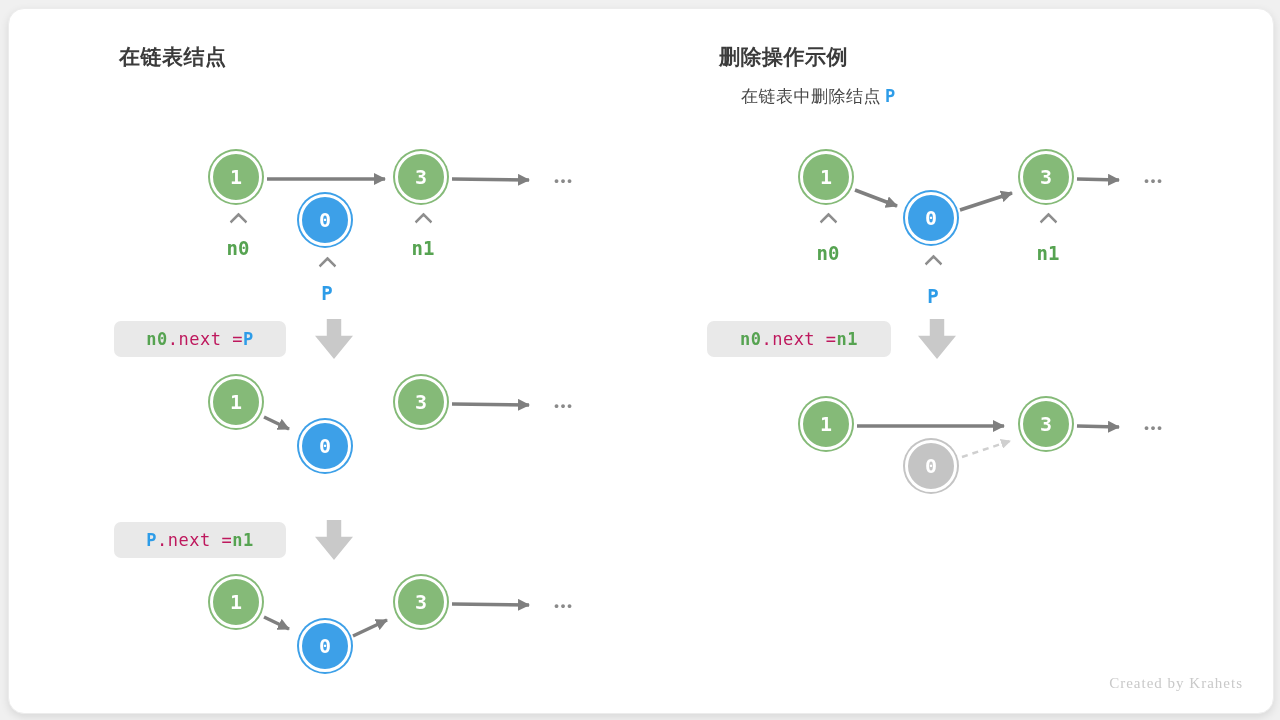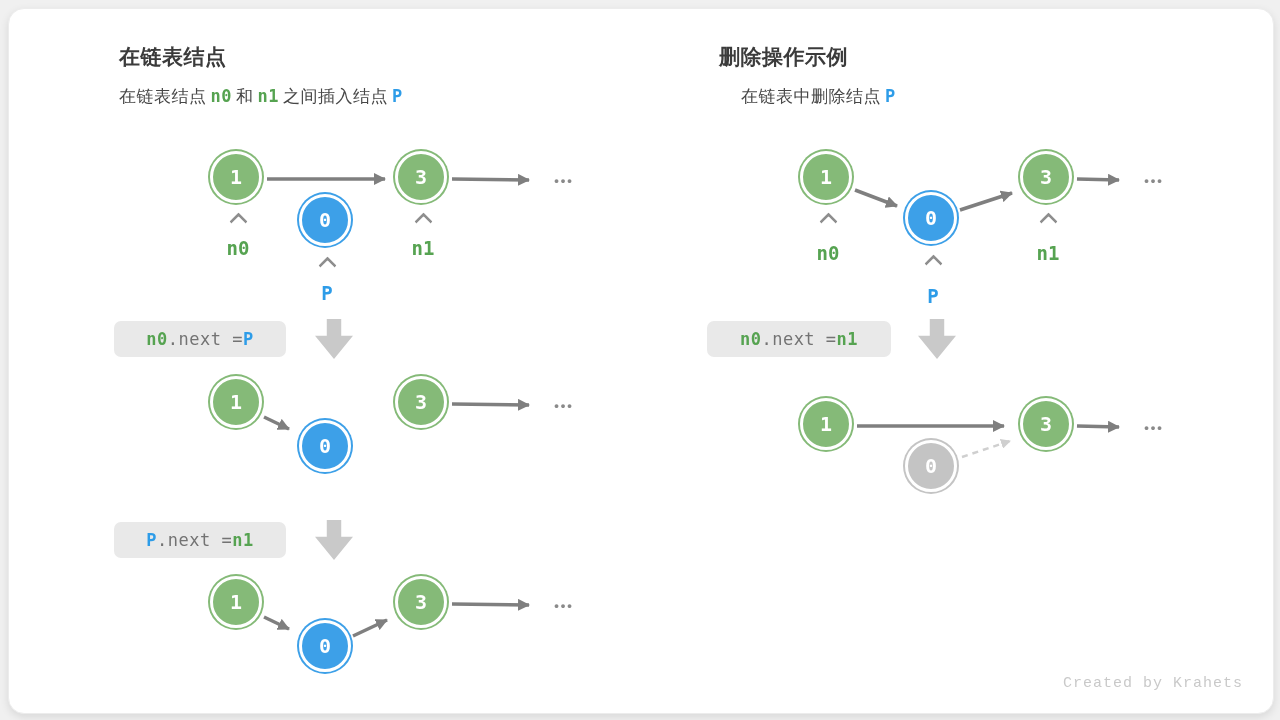--- a/index.html
+++ b/index.html
@@ -5,40 +5,40 @@
   html,body{margin:0;padding:0;width:1280px;height:720px;background:#f0f0f0;overflow:hidden;
     font-family:"Liberation Sans",sans-serif;}
   .card{position:absolute;left:8px;top:8px;width:1264px;height:704px;background:#ffffff;
     border-radius:16px;border:1px solid #ececec;box-shadow:0 3px 8px rgba(0,0,0,.10);}
   .abs{position:absolute;}
   .sec-title{font-size:21px;font-weight:bold;color:#3b3b3b;letter-spacing:.5px;}
   .sec-sub{font-size:17px;color:#474747;letter-spacing:.5px;}
   .mono{font-family:"DejaVu Sans Mono",monospace;font-weight:bold;margin:0 4px;}
   .t-green{color:#56a351;}
   .t-blue{color:#2d9ce8;}
-  .t-dark{color:#737373;}
+  .t-dark{color:#be185d;}
   .node{position:absolute;width:46px;height:46px;border-radius:50%;border:3px solid #fff;
     display:flex;align-items:center;justify-content:center;
     font-family:"DejaVu Sans Mono",monospace;font-weight:bold;font-size:20px;color:#fff;}
   .node.green{background:#85ba78;box-shadow:0 0 0 2px #85ba78;}
   .node.blue{background:#3da0e8;box-shadow:0 0 0 2px #3da0e8;}
   .node.gray{background:#c4c4c4;box-shadow:0 0 0 2px #c4c4c4;}
   .caret{position:absolute;width:10px;height:10px;border-left:3px solid #8e8e8e;
     border-top:3px solid #8e8e8e;transform:rotate(45deg);border-radius:1px;}
   .nlabel{position:absolute;width:56px;text-align:center;
     font-family:"DejaVu Sans Mono",monospace;font-weight:bold;font-size:19px;}
   .codebox{position:absolute;height:36px;background:#e9e9e9;border-radius:7px;
     display:flex;align-items:center;justify-content:center;
     font-family:"DejaVu Sans Mono",monospace;font-size:17px;color:#3f3f3f;letter-spacing:.5px;}
   .codebox .mono{margin:0;}
   .dots{position:absolute;width:40px;text-align:center;color:#8a8a8a;
     font-size:13px;letter-spacing:2px;font-weight:bold;}
   .blockarrow{position:absolute;width:38px;height:40px;background:#c9c9c9;
     clip-path:polygon(31% 0,69% 0,69% 42%,100% 42%,50% 100%,0 42%,31% 42%);}
-  .watermark{position:absolute;right:30px;top:666px;font-family:Liberation Mono, monospace;
+  .watermark{position:absolute;right:30px;top:666px;font-family:Liberation Serif, serif;
     font-size:15px;color:#c9c9c9;letter-spacing:1px;}
   svg.layer{position:absolute;left:0;top:0;pointer-events:none;}
 </style>
 </head>
 <body>
 
 <div class="card">
 
   <svg class="layer" width="1264" height="704">
     <defs>
@@ -63,23 +63,20 @@
     <line x1="846" y1="181" x2="888" y2="197" stroke="#7f7f7f" stroke-width="3.5" marker-end="url(#ah)"></line>
     <line x1="951" y1="201" x2="1003" y2="184" stroke="#7f7f7f" stroke-width="3.5" marker-end="url(#ah)"></line>
     <line x1="1068" y1="170" x2="1110" y2="171" stroke="#7f7f7f" stroke-width="3.5" marker-end="url(#ah)"></line>
 
     <line x1="848" y1="417" x2="995" y2="417" stroke="#7f7f7f" stroke-width="3.5" marker-end="url(#ah)"></line>
     <line x1="1068" y1="417" x2="1110" y2="418" stroke="#7f7f7f" stroke-width="3.5" marker-end="url(#ah)"></line>
     <line x1="953" y1="448" x2="1001" y2="432" stroke="#cfcfcf" stroke-width="2.5" stroke-dasharray="6 5" marker-end="url(#ahl)"></line>
   </svg>
 
   <div class="abs sec-title" style="left:110px;top:34px">在链表结点</div>
-  <div class="abs sec-sub" style="left:110px;top:76px">
-    <span>在链表结点</span><span class="mono t-green">n0</span><span>和</span><span class="mono t-green">n1</span><span>之间插入结点</span><span class="mono t-blue">P</span>
-  </div>
 
   <div class="node green" style="left:201px;top:142px">1</div>
   <div class="node blue" style="left:290px;top:185px">0</div>
   <div class="node green" style="left:386px;top:142px">3</div>
   <div class="caret" style="left:223px;top:206px"></div>
   <div class="caret" style="left:408px;top:206px"></div>
   <div class="caret" style="left:312px;top:250px"></div>
   <div class="nlabel t-green" style="left:201px;top:228px">n0</div>
   <div class="nlabel t-green" style="left:386px;top:228px">n1</div>
   <div class="nlabel t-blue" style="left:290px;top:273px">P</div>

